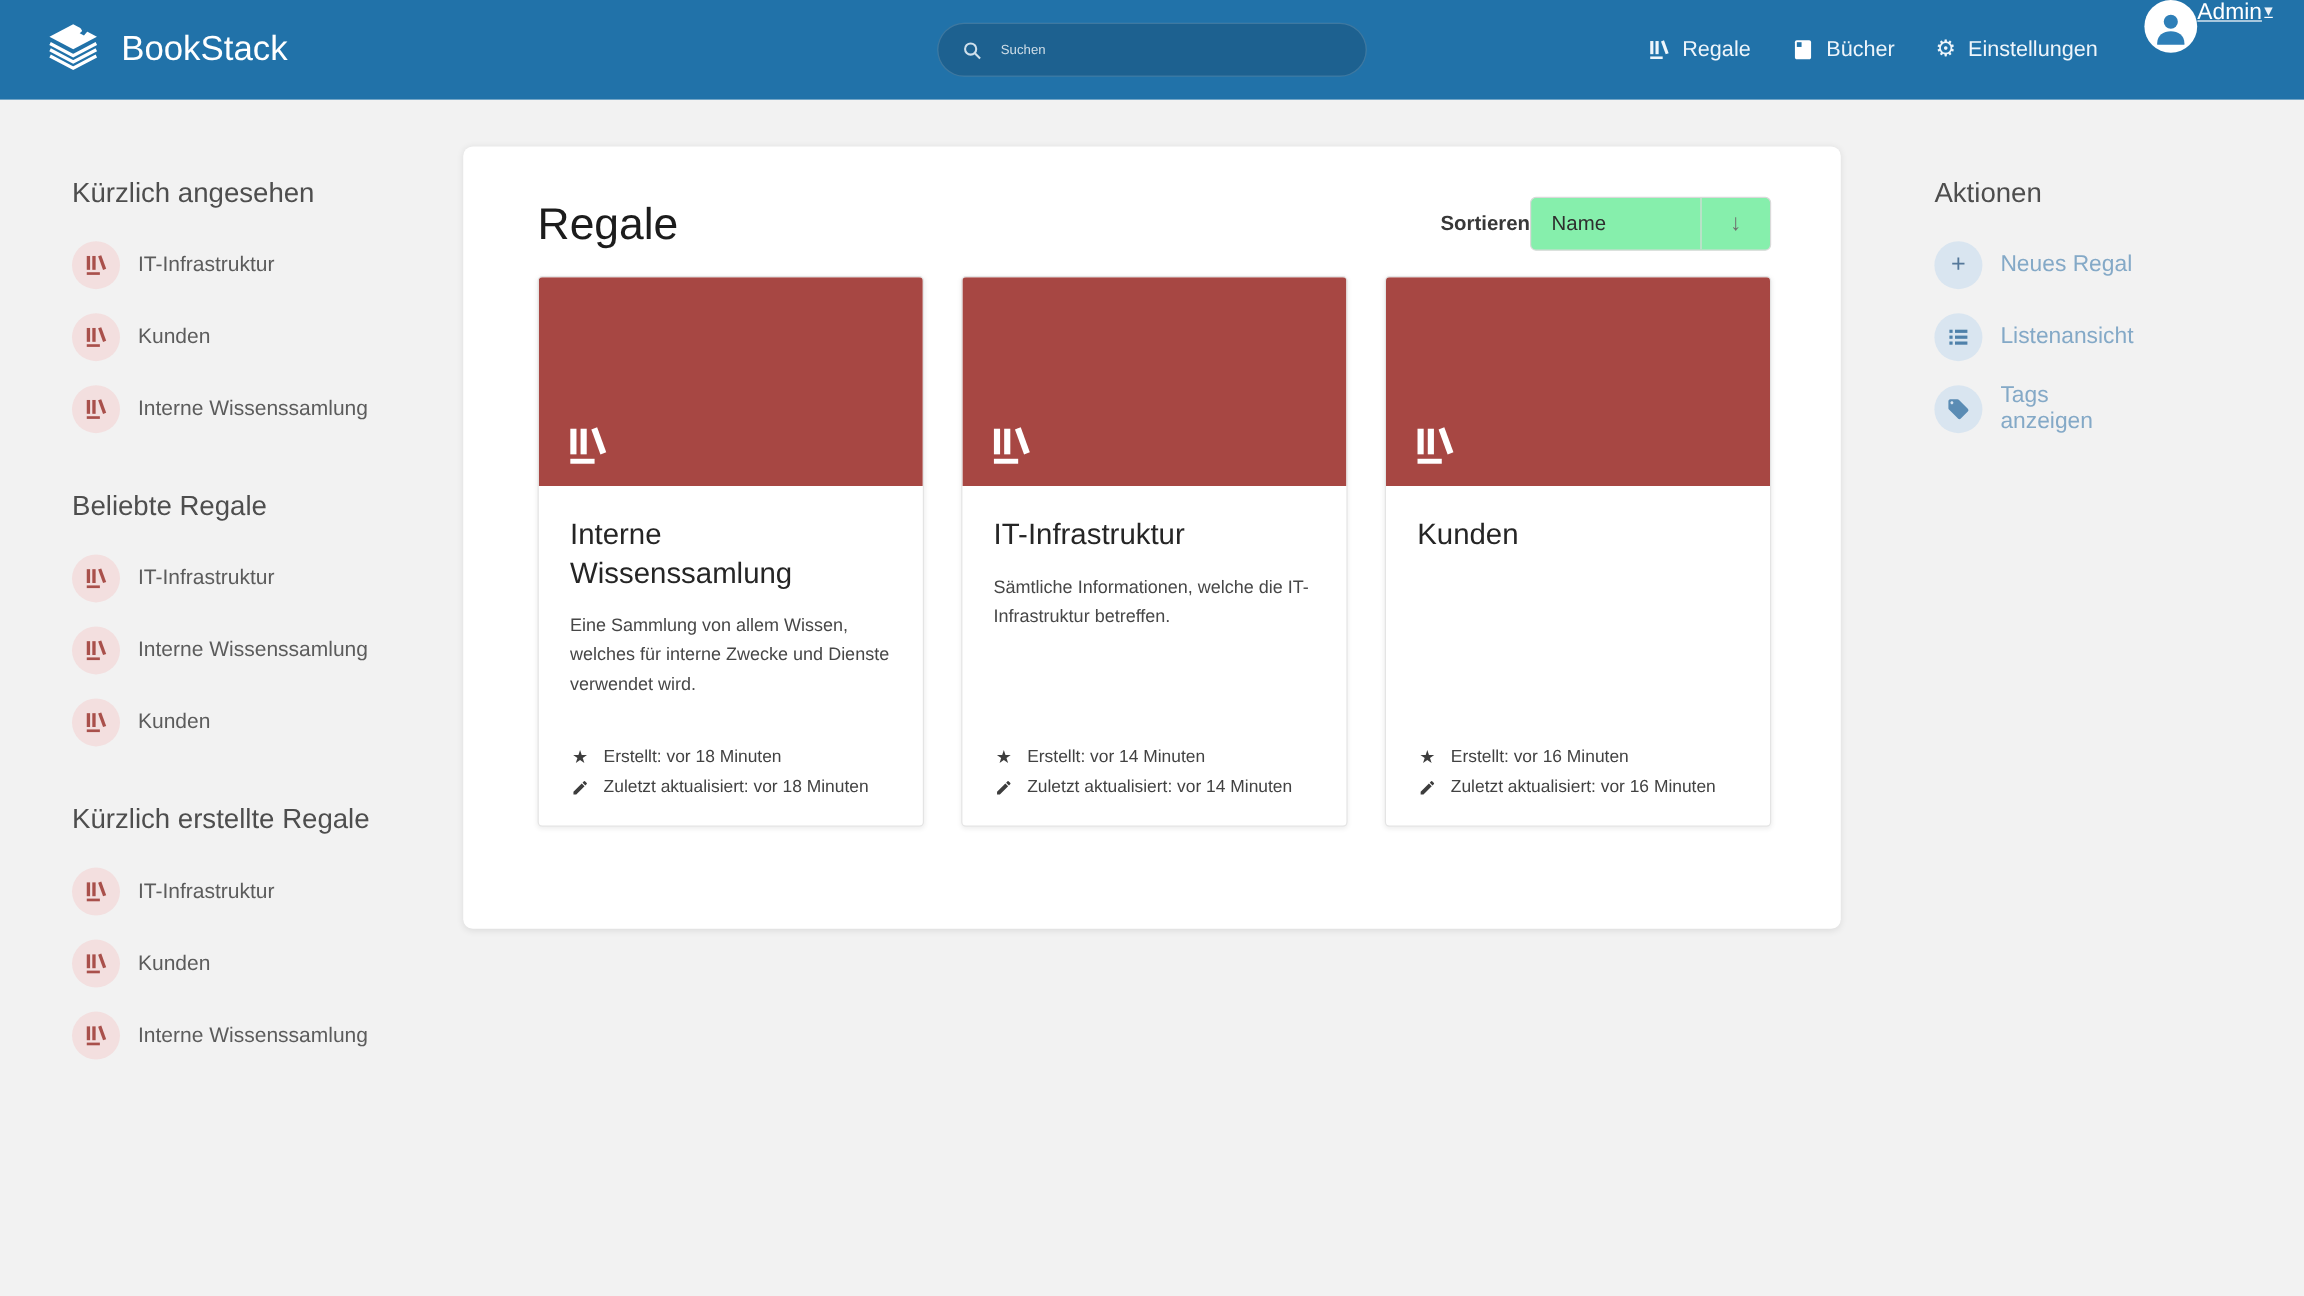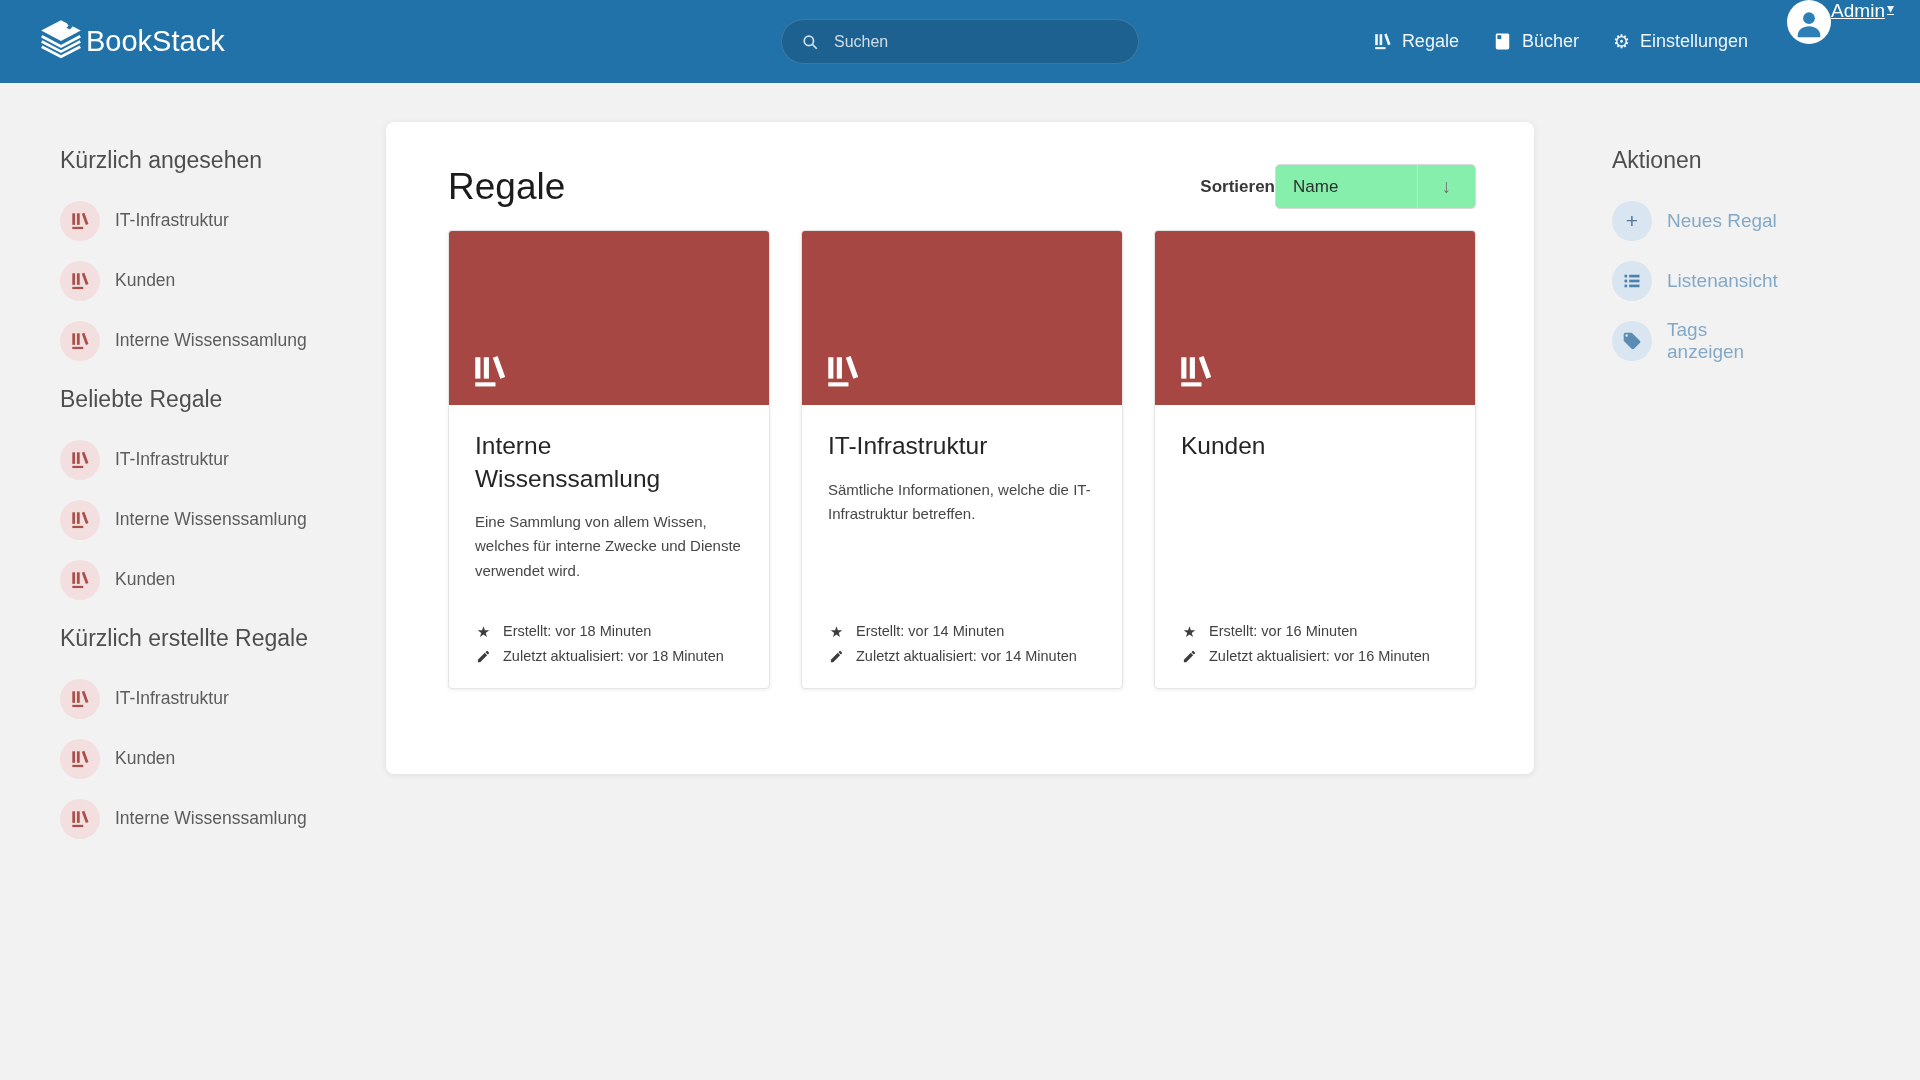--- a/index.html
+++ b/index.html
@@ -14,43 +14,43 @@
   }
   *{box-sizing:border-box;}
   html,body{margin:0;padding:0;}
   body{
     width:1920px;height:1080px;overflow:hidden;
     background:var(--page-bg);
     font-family:"Liberation Sans", sans-serif;
   }
   
   .header{height:83px;background:var(--header-blue);display:flex;align-items:center;position:relative;}
-  .brand{display:flex;align-items:center;padding-left:36px;color:#fff;font-size:29px;cursor:pointer;}
+  .brand{display:flex;align-items:center;gap:15px;padding-left:36px;color:#fff;font-size:29px;cursor:pointer;}
   .brand svg{width:50px;height:50px;display:block;}
   .search{
     position:absolute;left:50%;top:19px;transform:translateX(-50%);
     width:358px;height:45px;background:var(--search-bg);
     border:1px solid rgba(255,255,255,.15);border-radius:23px;
     display:flex;align-items:center;gap:13px;padding:0 19px;
   }
-  .search input{flex:1;background:transparent;border:none;outline:none;color:#ecf4fa;font-size:16px;}
+  .search input{flex:1;background:transparent;border:none;outline:none;color:#ecf4fa;font-size:11px;}
   .search input::placeholder{color:rgba(255,255,255,.78);}
   .nav{margin-left:auto;display:flex;align-items:center;height:100%;padding-right:26px;}
   .nav-item{display:flex;align-items:center;gap:10px;color:#eef5fb;font-size:18px;padding:0 17px;height:100%;cursor:pointer;}
   .nav-item svg{width:19px;height:19px;}
   .nav-item .gear{font-size:19px;line-height:1;}
   .user{display:flex;align-items:flex-start;margin-left:22px;color:#fff;font-size:19px;cursor:pointer;height:100%;text-decoration:underline;}
   .avatar{width:44px;height:44px;border-radius:50%;background:#fff;display:flex;align-items:center;justify-content:center;overflow:hidden;}
   .avatar svg{width:32px;height:32px;margin-top:4px;}
   .caret{font-size:14px;color:#eaf2f9;margin-left:2px;}
   
   .layout{display:grid;grid-template-columns:326px 1148px 446px;padding-left:60px;}
   
   .side{width:250px;}
-  .side-section{margin-top:24px;}
+  .side-section{margin-top:46px;}
   .side-section.first{margin-top:63px;}
   .side-title{font-size:23px;font-weight:400;color:#4e4e4e;margin:0 0 25px;line-height:1.3;}
   .side-item{display:flex;align-items:center;gap:15px;margin-bottom:20px;height:40px;cursor:pointer;}
   .badge{width:40px;height:40px;border-radius:50%;display:flex;align-items:center;justify-content:center;flex:none;}
   .badge svg{width:20px;height:20px;}
   .badge.red{background:var(--shelf-badge);color:var(--shelf-red);}
   .badge.blue{background:var(--action-badge);color:#4f81aa;}
   .badge .plus{font-size:21px;line-height:1;color:#55789a;}
   .side-label{font-size:17.5px;color:#5c5c5c;}
   .actions-col{padding-left:78px;}

